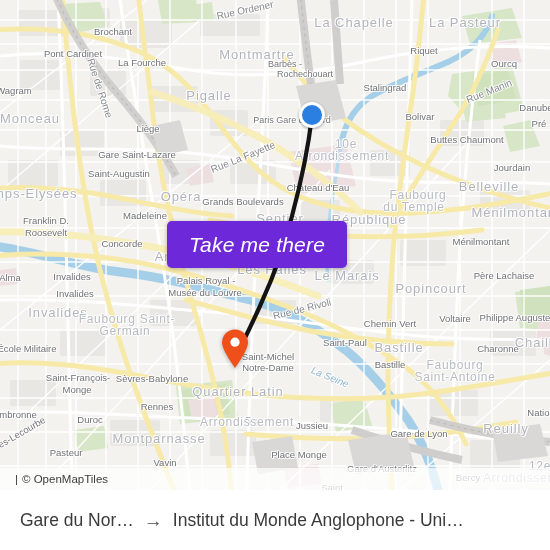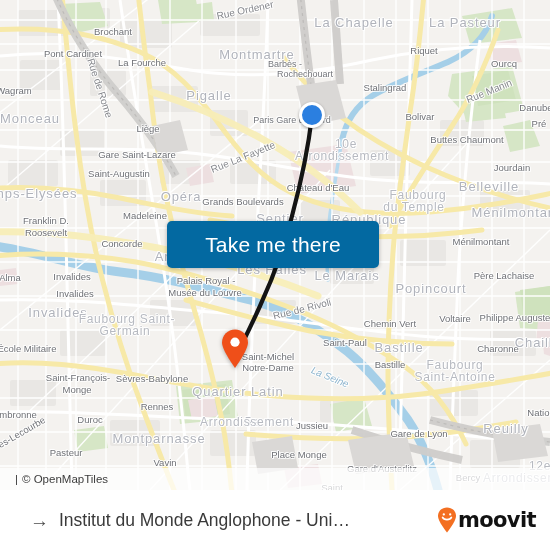--- a/index.html
+++ b/index.html
@@ -78,35 +78,36 @@
     position: absolute;
     transform: translate(-50%, -100%);
     filter: drop-shadow(0 1px 2px rgba(0,0,0,.3));
   }
 
   
   #take-me-there {
     position: absolute;
     left: 167px;
     top: 221px;
-    width: 212px;
+    width: 180px;
     height: 47px;
-    background: #0369a1;
+    background: #6d28d9;
     border: none;
     border-radius: 5px;
     color: #ffffff;
     font-family: "Liberation Sans", sans-serif;
     font-size: 21px;
     font-weight: 400;
     letter-spacing: .2px;
     cursor: pointer;
     box-shadow: 0 1px 4px rgba(0,0,0,.28);
     display: flex;
     align-items: center;
     justify-content: center;
+    font-style: italic;
   }
 
   
   #attribution {
     position: absolute;
     left: 0;
     bottom: 0;
     width: 550px;
     height: 22px;
     background: rgba(255,255,255,.72);
@@ -466,28 +467,19 @@
     <button id="take-me-there">Take me there</button>
 
     <div id="attribution">
       <span class="sep">|</span>
       <span>© OpenMapTiles</span>
     </div>
   </div>
 
   <div id="bottom-bar">
     <div id="trip-summary">
+      <span class="endpoint" id="origin-name">Gare du Nor…</span>
       <span id="arrow-icon">→</span>
       <span class="endpoint" id="dest-name">Institut du Monde Anglophone - Uni…</span>
     </div>
-    <div id="moovit-logo">
-      <svg width="20" height="26" viewBox="0 0 20 26">
-        <path d="M10 25.5 C10 25.5 19 14.5 19 9 C19 4.1 15 0.4 10 0.4
-                 C5 0.4 1 4.1 1 9 C1 14.5 10 25.5 10 25.5 Z" fill="#f36f21"></path>
-        <circle cx="6.8" cy="7.4" r="1.15" fill="#ffffff"></circle>
-        <circle cx="13.2" cy="7.4" r="1.15" fill="#ffffff"></circle>
-        <path d="M5.6 10.4 C7.0 13.3 13.0 13.3 14.4 10.4" stroke="#ffffff" stroke-width="1.7" fill="none" stroke-linecap="round"></path>
-      </svg>
-      <span id="moovit-wordmark">moovit</span>
-    </div>
   </div>
 
 </div>
 
 </body></html>

